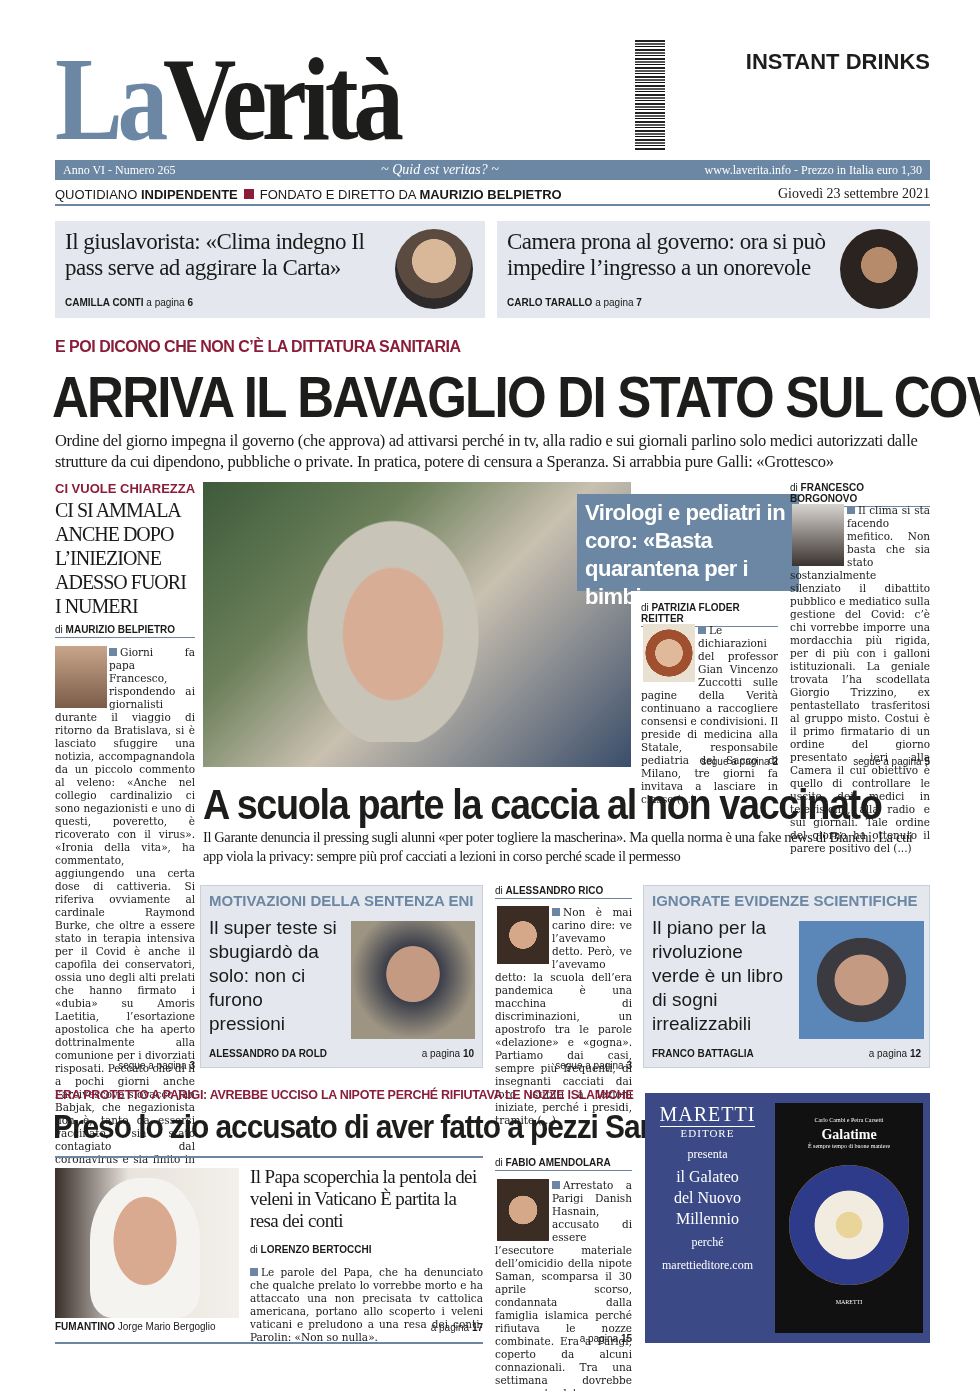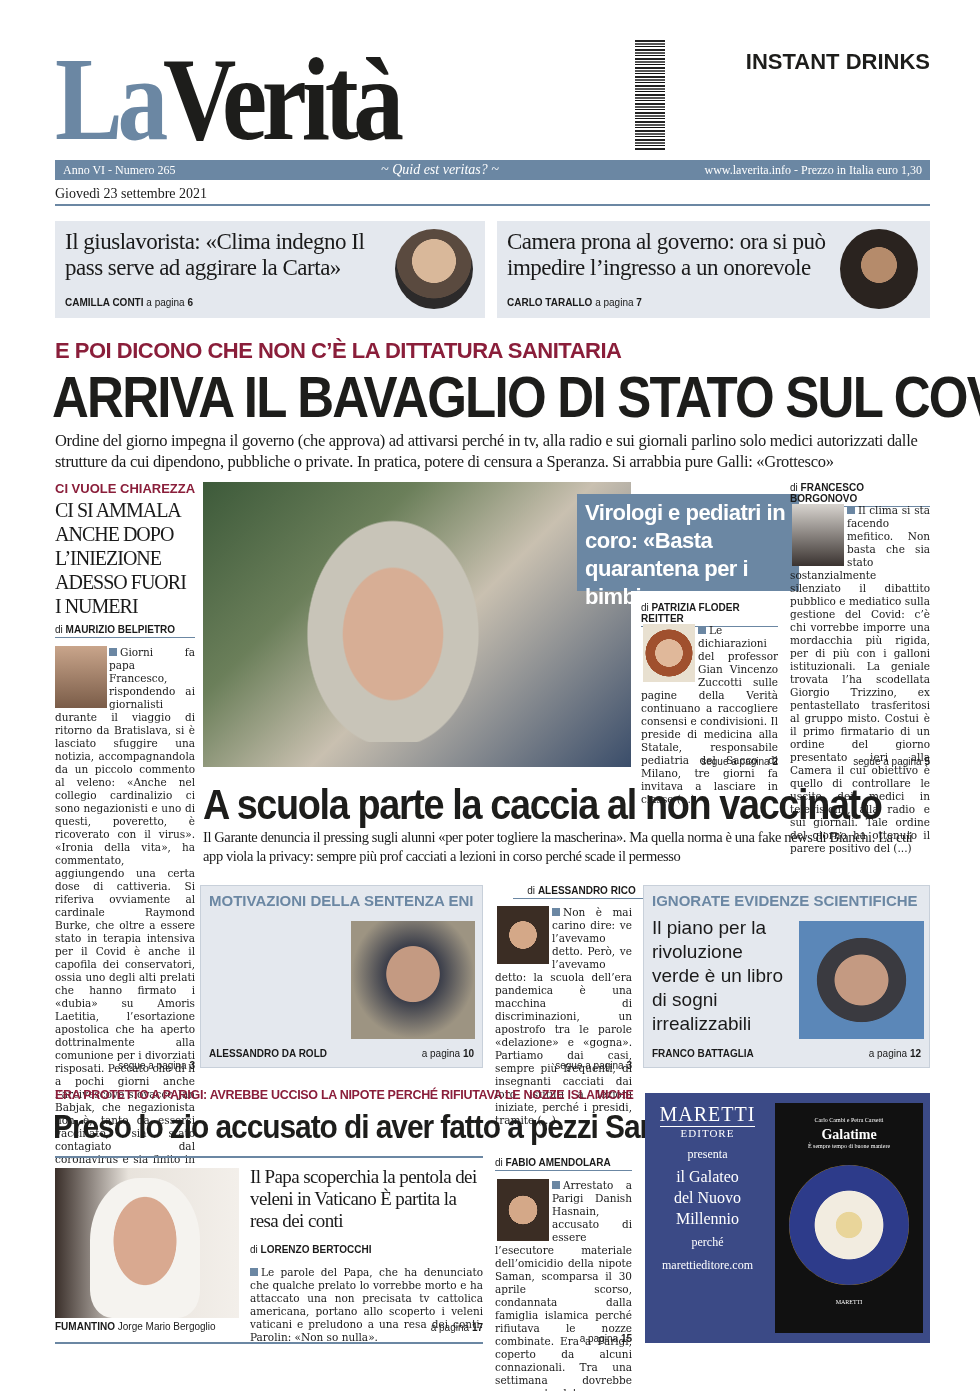--- a/index.html
+++ b/index.html
@@ -46,35 +46,36 @@
 <div class="abs barcode"></div>
 <div class="abs ristora">
   <div class="id">INSTANT DRINKS</div>
 </div>
 <div class="abs bar">
   <span>Anno VI - Numero 265</span>
   <span class="motto">~ <span>Quid est veritas?</span> ~</span>
   <span>www.laverita.info - Prezzo in Italia euro 1,30</span>
 </div>
 <div class="abs subbar">
+  <span><span>QUOTIDIANO </span><b>INDIPENDENTE</b><span class="sq"></span><span>FONDATO E DIRETTO DA </span><b>MAURIZIO BELPIETRO</b></span>
   <span class="date">Giovedì 23 settembre 2021</span>
 </div>
 
 <div class="abs teaser" style="left:55px;width:430px;">
   <div class="t" style="width:320px;">Il giuslavorista: «Clima indegno Il pass serve ad aggirare la Carta»</div>
   <div class="by"><b>CAMILLA CONTI</b> <span>a pagina</span> <b>6</b></div>
   <div class="photo"></div>
 </div>
 <div class="abs teaser" style="left:497px;width:433px;">
   <div class="t" style="width:320px;">Camera prona al governo: ora si può impedire l’ingresso a un onorevole</div>
   <div class="by"><b>CARLO TARALLO</b> <span>a pagina</span> <b>7</b></div>
   <div class="photo" style="background:radial-gradient(circle at 50% 45%, #b58b6b 0 30%, #2a231f 31%);"></div>
 </div>
 
-<div class="abs kicker" style="left:55px;top:338px;font-size:22px;letter-spacing:-0.5px;">E POI DICONO CHE NON C’È LA DITTATURA SANITARIA</div>
+<div class="abs kicker" style="left:55px;top:338px;font-size:16px;letter-spacing:-0.5px;">E POI DICONO CHE NON C’È LA DITTATURA SANITARIA</div>
 <div class="abs hl" style="left:52px;top:365px;font-size:58px;line-height:64px;letter-spacing:-2px;transform:scaleX(0.88);transform-origin:left top;white-space:nowrap;">ARRIVA IL BAVAGLIO DI STATO SUL COVID</div>
 <div class="abs serif" style="left:55px;top:430px;width:880px;font-size:16.5px;line-height:21px;letter-spacing:-0.3px;">Ordine del giorno impegna il governo (che approva) ad attivarsi perché in tv, alla radio e sui giornali parlino solo medici autorizzati dalle strutture da cui dipendono, pubbliche o private. In pratica, potere di censura a Speranza. Si arrabbia pure Galli: «Grottesco»</div>
 
 <div class="abs kicker" style="left:55px;top:481px;font-size:13px;">CI VUOLE CHIAREZZA</div>
 <div class="abs serif" style="left:55px;top:498px;width:140px;font-size:20px;line-height:24px;letter-spacing:-1px;">CI SI AMMALA ANCHE DOPO L’INIEZIONE ADESSO FUORI I NUMERI</div>
 <div class="abs byline" style="left:55px;top:624px;width:140px;"><span>di</span> <b>MAURIZIO BELPIETRO</b></div>
 <div class="abs headshot" style="left:55px;top:646px;width:52px;height:62px;"></div>
 <div class="abs body" style="left:55px;top:646px;width:140px;">
   <div style="float:left;width:54px;height:62px;"></div><span class="bullet"></span><span>Giorni fa papa Francesco, rispondendo ai giornalisti durante il viaggio di ritorno da Bratislava, si è lasciato sfuggire una notizia, accompagnandola da un piccolo commento al veleno: «Anche nel collegio cardinalizio ci sono negazionisti e uno di questi, poveretto, è ricoverato con il virus». «Ironia della vita», ha commentato, aggiungendo una certa dose di cattiveria. Si riferiva ovviamente al cardinale Raymond Burke, che oltre a essere stato in terapia intensiva per il Covid è anche il capofila dei conservatori, ossia uno degli alti prelati che hanno firmato i «dubia» su Amoris Laetitia, l’esortazione apostolica che ha aperto dottrinalmente alla comunione per i divorziati risposati. Peccato che di lì a pochi giorni anche l’arcivescovo slovacco Jan Babjak, che negazionista non è, tanto da essersi vaccinato, sia stato contagiato dal coronavirus e sia finito in quarantena. Si potrebbe commentare con lo stesso stile del Pontefice: «Ironia della vita», ma siccome non siamo (...)</span>
 </div>
@@ -97,26 +98,27 @@
 <div class="abs body" style="left:790px;top:504px;width:140px;">
   <div style="float:left;width:57px;height:62px;"></div><span class="bullet"></span><span>Il clima si sta facendo mefitico. Non basta che sia stato sostanzialmente silenziato il dibattito pubblico e mediatico sulla gestione del Covid: c’è chi vorrebbe imporre una mordacchia più rigida, per di più con i galloni istituzionali. La geniale trovata l’ha scodellata Giorgio Trizzino, ex pentastellato trasferitosi al gruppo misto. Costui è il primo firmatario di un ordine del giorno presentato ieri alla Camera il cui obiettivo è quello di controllare le uscite dei medici in televisione, alla radio e sui giornali. Tale ordine del giorno ha ottenuto il parere positivo del (...)</span>
 </div>
 <div class="abs ref" style="left:790px;top:756px;width:140px;"><span>segue a pagina</span> <b>5</b></div>
 
 <div class="abs hl" style="left:203px;top:780px;font-size:42px;line-height:50px;letter-spacing:-1.5px;transform:scaleX(0.9);transform-origin:left top;white-space:nowrap;">A scuola parte la caccia al non vaccinato</div>
 <div class="abs serif" style="left:203px;top:828px;width:732px;font-size:14.5px;line-height:19px;letter-spacing:-0.4px;">Il Garante denuncia il pressing sugli alunni «per poter togliere la mascherina». Ma quella norma è una fake news di Bianchi. La cui app viola la privacy: sempre più prof cacciati a lezioni in corso perché scade il permesso</div>
 
 <div class="abs box" style="left:200px;top:885px;width:283px;height:183px;">
   <div class="boxkicker" style="position:absolute;left:8px;top:6px;">MOTIVAZIONI DELLA SENTENZA ENI</div>
+  <div class="boxhl" style="position:absolute;left:8px;top:30px;width:130px;">Il super teste si sbugiardò da solo: non ci furono pressioni</div>
   <div style="position:absolute;left:150px;top:35px;width:124px;height:118px;background:radial-gradient(ellipse at 50% 45%, #c49a82 0 30%, #3b3e4a 31%, #9d9482 70%);"></div>
   <div class="cond" style="position:absolute;left:8px;bottom:8px;font-size:10px;font-weight:bold;">ALESSANDRO DA ROLD</div>
   <div class="cond" style="position:absolute;right:8px;bottom:8px;font-size:10px;"><span>a pagina</span> <b>10</b></div>
 </div>
 
-<div class="abs byline" style="left:513px;top:885px;width:137px;text-align:center;"><span>di</span> <b>ALESSANDRO RICO</b></div>
+<div class="abs byline" style="left:495px;top:885px;width:137px;"><span>di</span> <b>ALESSANDRO RICO</b></div>
 <div class="abs headshot" style="left:497px;top:906px;width:52px;height:58px;background:radial-gradient(circle at 50% 50%, #d4a888 0 35%, #3b2d24 36%);"></div>
 <div class="abs body" style="left:495px;top:906px;width:137px;">
   <div style="float:left;width:57px;height:58px;"></div><span class="bullet"></span><span>Non è mai carino dire: ve l’avevamo detto. Però, ve l’avevamo detto: la scuola dell’era pandemica è una macchina di discriminazioni, un apostrofo tra le parole «delazione» e «gogna». Partiamo dai casi, sempre più frequenti, di insegnanti cacciati dai loro istituti a lezioni iniziate, perché i presidi, tramite (...)</span>
 </div>
 <div class="abs ref" style="left:495px;top:1060px;width:137px;"><span>segue a pagina</span> <b>3</b></div>
 
 <div class="abs box" style="left:643px;top:885px;width:287px;height:183px;">
   <div class="boxkicker" style="position:absolute;left:8px;top:6px;">IGNORATE EVIDENZE SCIENTIFICHE</div>
   <div class="boxhl" style="position:absolute;left:8px;top:30px;width:140px;">Il piano per la rivoluzione verde è un libro di sogni irrealizzabili</div>
   <div style="position:absolute;left:155px;top:35px;width:125px;height:118px;background:radial-gradient(ellipse at 50% 50%, #c49a82 0 30%, #3a3a40 31% 50%, #5b87b8 51%);"></div>

